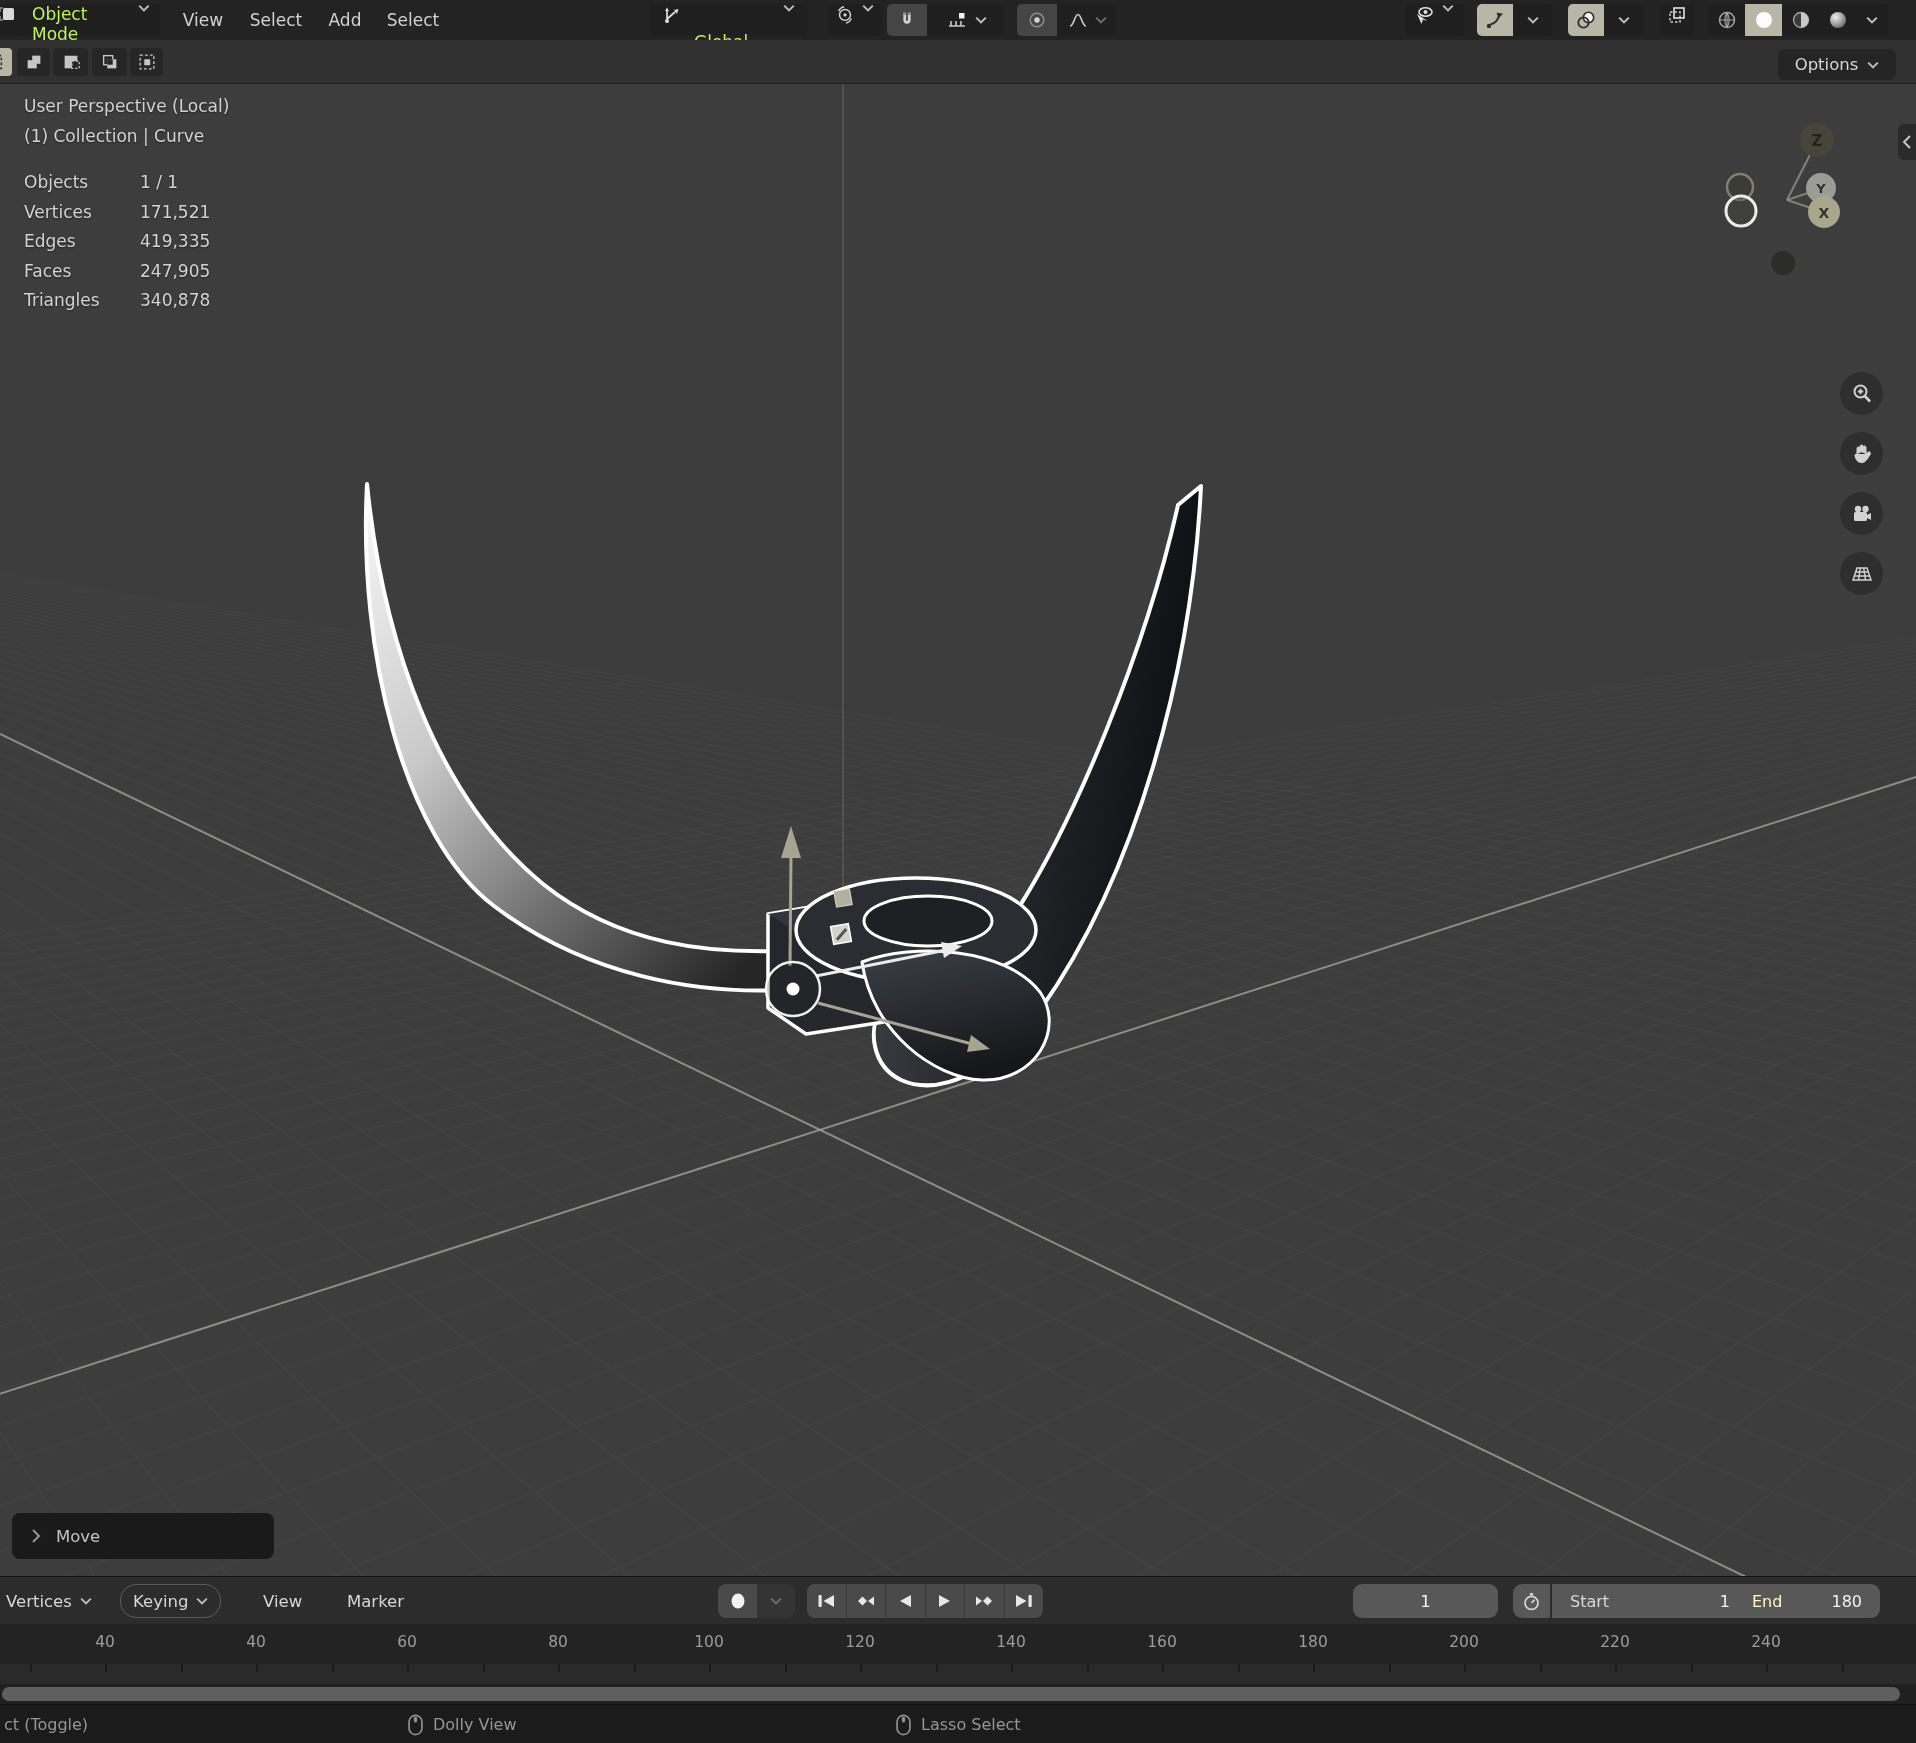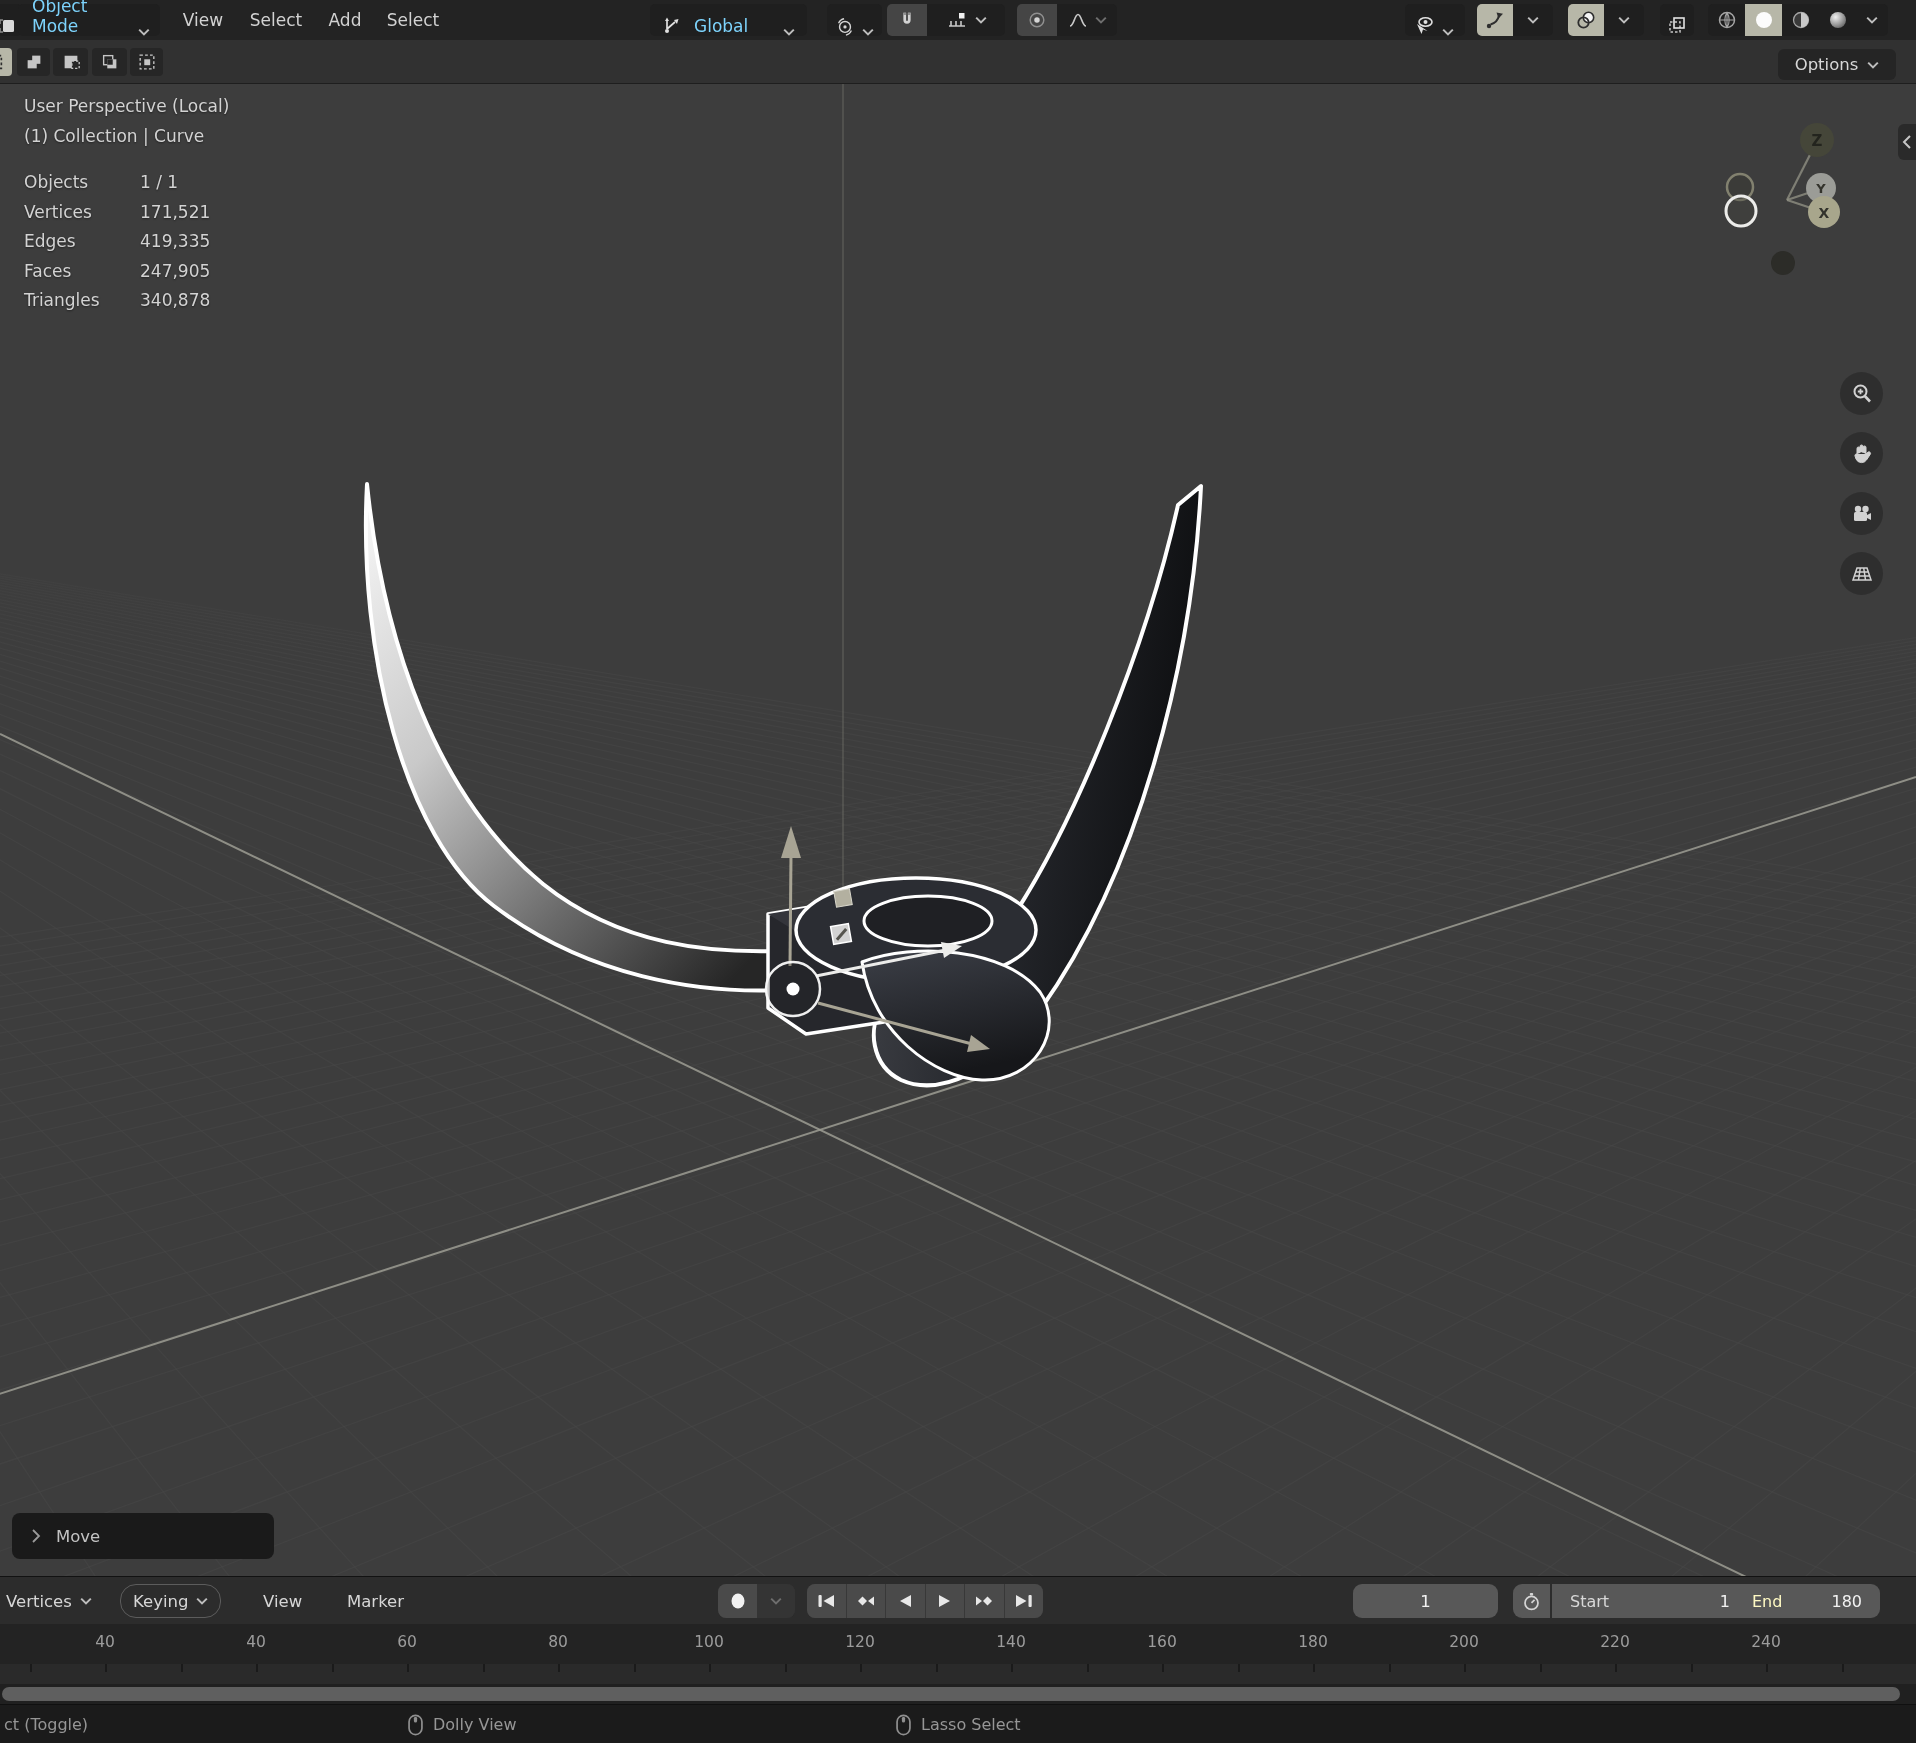--- a/index.html
+++ b/index.html
@@ -8,21 +8,21 @@
     --tl-bg:#2c2c2c; --field-bg:#585858; --status-bg:#1b1b1b;
   }
   *{box-sizing:border-box;}
   html,body{margin:0;padding:0;width:1916px;height:1743px;overflow:hidden;
     background:var(--viewport-bg);
     font-family:"DejaVu Sans","Liberation Sans",sans-serif;
     -webkit-font-smoothing:antialiased;}
   
   #header1{position:absolute;left:0;top:0;width:1916px;height:40px;background:var(--header-bg);z-index:10;}
   .hbtn{position:absolute;top:4px;height:32px;border-radius:5px;background:var(--btn-dark);
-    display:flex;align-items:flex-end;color:#7dd3fc;font-size:17px;}
+    display:flex;align-items:flex-start;color:#bef264;font-size:17px;}
   .hmenu{position:absolute;top:0;height:40px;display:flex;align-items:center;justify-content:center;
     color:#d2d2d2;font-size:17px;cursor:default;}
   .seg{height:32px;display:flex;align-items:center;justify-content:center;}
   .grp{position:absolute;top:4px;height:32px;border-radius:5px;overflow:hidden;display:flex;}
   .seg.dark{background:var(--btn-dark);}
   .seg.mid{background:#454545;}
   .seg.lit{background:var(--accent);}
   .chv{width:12px;height:8px;fill:none;stroke:#bdbdbd;stroke-width:1.7;}
   .chv.dim{stroke:#6d6d6d;}
   

